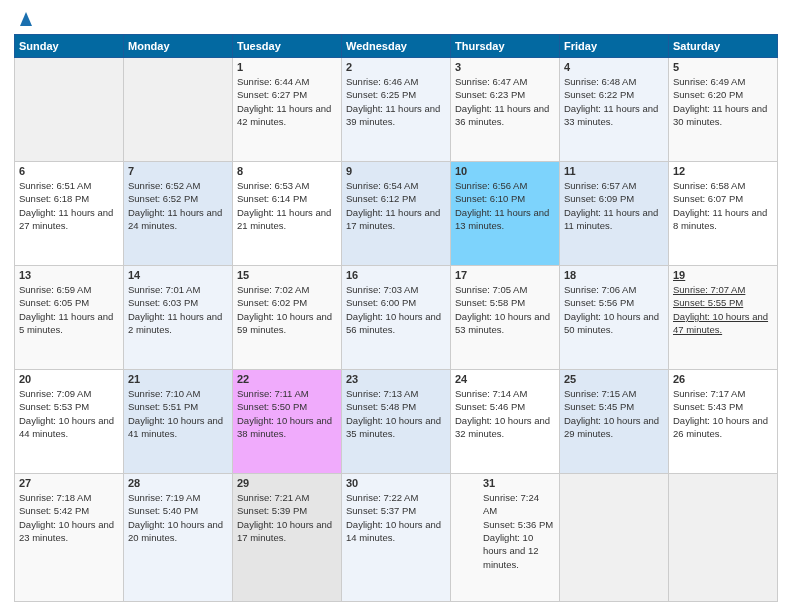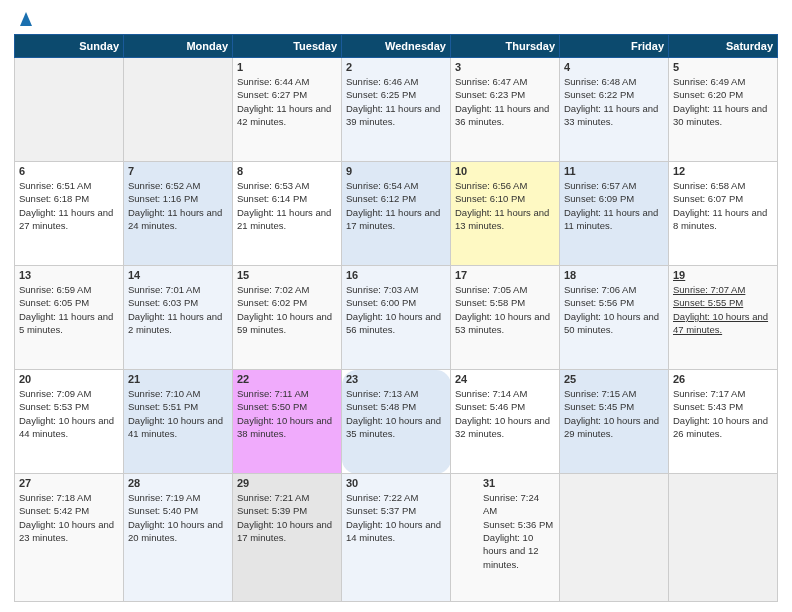--- a/index.html
+++ b/index.html
@@ -48,26 +48,26 @@
       display: flex;
       flex-direction: column;
     }
     table {
       width: 100%;
       border-collapse: collapse;
       table-layout: fixed;
       flex: 1;
     }
     thead tr th {
-      background: #0c4a6e;
+      background: #0369a1;
       color: #fff;
       font-size: 11px;
       font-weight: bold;
       padding: 5px 4px;
-      text-align: right;
+      text-align: left;
       border: 1px solid #1a5a9a;
     }
     tbody tr td {
       border: 1px solid #ccc;
       vertical-align: top;
       padding: 3px 4px;
       font-size: 9.5px;
       color: #333;
       height: 82px;
       background: #fff;
@@ -180,41 +180,41 @@
               <div class="day-info">
                 <div>Sunrise: 6:51 AM</div>
                 <div>Sunset: 6:18 PM</div>
                 <div>Daylight: 11 hours and 27 minutes.</div>
               </div>
             </td>
             <td style="background: rgb(221, 232, 245);">
               <span class="day-number">7</span>
               <div class="day-info">
                 <div>Sunrise: 6:52 AM</div>
-                <div>Sunset: 1:16 PM</div>
+                <div>Sunset: 6:52 PM</div>
                 <div>Daylight: 11 hours and 24 minutes.</div>
               </div>
             </td>
             <td style="background: rgb(255, 255, 255);">
               <span class="day-number">8</span>
               <div class="day-info">
                 <div>Sunrise: 6:53 AM</div>
                 <div>Sunset: 6:14 PM</div>
                 <div>Daylight: 11 hours and 21 minutes.</div>
               </div>
             </td>
             <td style="background: rgb(221, 232, 245);">
               <span class="day-number">9</span>
               <div class="day-info">
                 <div>Sunrise: 6:54 AM</div>
                 <div>Sunset: 6:12 PM</div>
                 <div>Daylight: 11 hours and 17 minutes.</div>
               </div>
             </td>
-            <td style="background: #fef9c3;">
+            <td style="background: #7dd3fc;">
               <span class="day-number">10</span>
               <div class="day-info">
                 <div>Sunrise: 6:56 AM</div>
                 <div>Sunset: 6:10 PM</div>
                 <div>Daylight: 11 hours and 13 minutes.</div>
               </div>
             </td>
             <td style="background: rgb(221, 232, 245);">
               <span class="day-number">11</span>
               <div class="day-info">
@@ -308,21 +308,21 @@
               </div>
             </td>
             <td style="background: #f0abfc; margin-left: 8px;">
               <span class="day-number">22</span>
               <div class="day-info">
                 <div>Sunrise: 7:11 AM</div>
                 <div>Sunset: 5:50 PM</div>
                 <div>Daylight: 10 hours and 38 minutes.</div>
               </div>
             </td>
-            <td style="background: rgb(221, 232, 245); border-radius: 15px;">
+            <td style="background: rgb(221, 232, 245);">
               <span class="day-number">23</span>
               <div class="day-info">
                 <div>Sunrise: 7:13 AM</div>
                 <div>Sunset: 5:48 PM</div>
                 <div>Daylight: 10 hours and 35 minutes.</div>
               </div>
             </td>
             <td style="background: rgb(255, 255, 255);">
               <span class="day-number">24</span>
               <div class="day-info">

